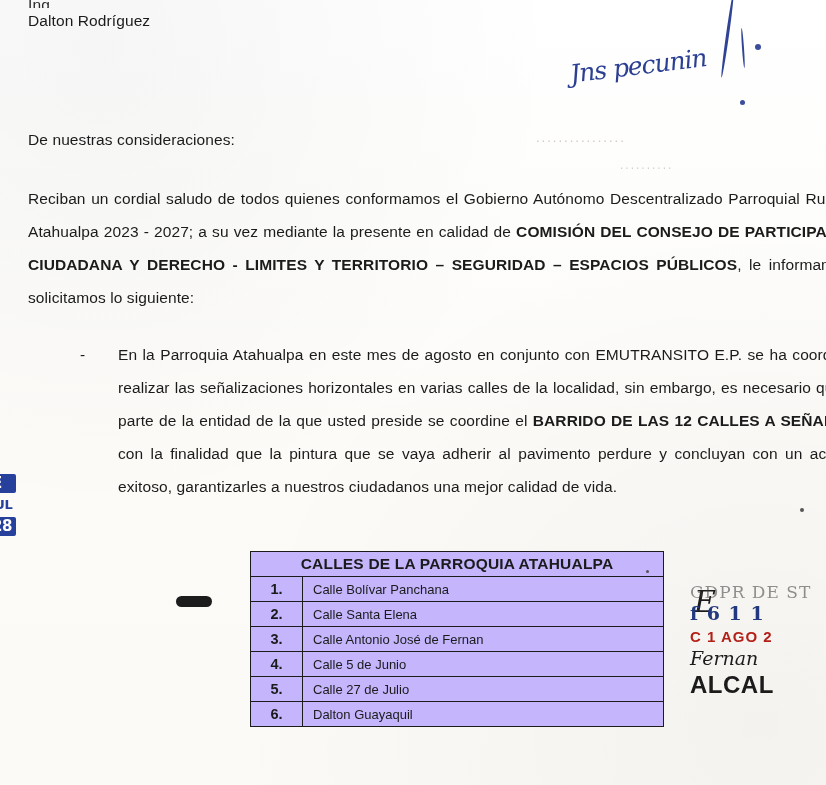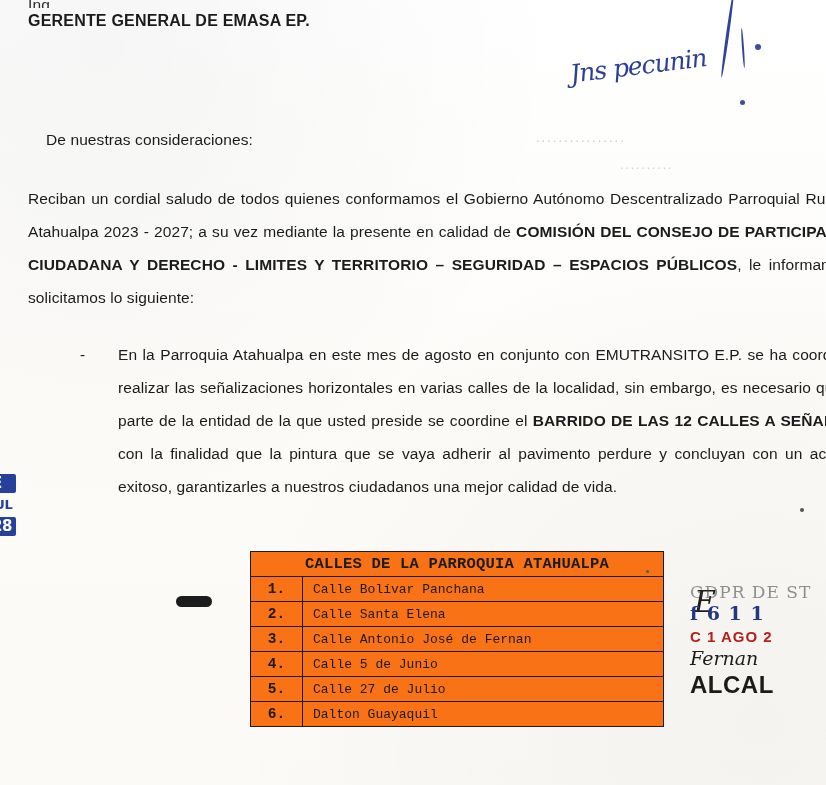--- a/index.html
+++ b/index.html
@@ -56,21 +56,21 @@
     overflow: hidden;
     line-height: 13px;
   }
   .addressee .line.bold {
     font-weight: bold;
     font-size: 16px;
     letter-spacing: 0.2px;
   }
   .greeting {
     position: absolute;
-    left: 18px;
+    left: 0;
     top: 131px;
     font-size: 15.5px;
     letter-spacing: 0.1px;
     text-align: center;
   }
   .body-par {
     position: absolute;
     left: 0;
     top: 182px;
     width: 838px;
@@ -109,22 +109,21 @@
   
   .table-wrap {
     position: absolute;
     left: 222px;
     top: 551px;
     width: 414px;
   }
   table.streets {
     border-collapse: collapse;
     width: 100%;
-    background: #f97316;
-    font-family: Liberation Mono, monospace;
+    background: #c4b5fd;
   }
   table.streets th,
   table.streets td {
     border: 1.6px solid #1c1c1c;
     font-size: 13px;
     padding: 3px 6px;
     height: 25px;
     box-sizing: border-box;
   }
   table.streets th {
@@ -318,21 +317,21 @@
 </head>
 <body>
 
 <div class="page">
   <div class="paper-tint"></div>
 
   <div class="content">
 
     <div class="addressee">
       <div class="line clipped">Ing.</div>
-      <div class="line bold">GERENTE GENERAL DE EMASA EP.</div>
+      <div class="line">Dalton Rodríguez</div>
     </div>
 
     <div class="greeting">De nuestras consideraciones:</div>
 
     <div class="body-par"><span>Reciban un cordial saludo de todos quienes conformamos el Gobierno Autónomo Descentralizado Parroquial Rural de Atahualpa 2023 - 2027; a su vez mediante la presente en calidad de </span><b>COMISIÓN DEL CONSEJO DE PARTICIPACIÓN CIUDADANA Y DERECHO - LIMITES Y TERRITORIO – SEGURIDAD – ESPACIOS PÚBLICOS</b><span>, le informamos y solicitamos lo siguiente:</span></div>
 
     <div class="bullet-block">
       <div class="bullet-row">
         <div class="bullet-dash">-</div>
         <div class="bullet-text"><span>En la Parroquia Atahualpa en este mes de agosto en conjunto con EMUTRANSITO E.P. se ha coordinado realizar las señalizaciones horizontales en varias calles de la localidad, sin embargo, es necesario que por parte de la entidad de la que usted preside se coordine el </span><b>BARRIDO DE LAS 12 CALLES A SEÑALIZAR</b><span> con la finalidad que la pintura que se vaya adherir al pavimento perdure y concluyan con un acabado exitoso, garantizarles a nuestros ciudadanos una mejor calidad de vida.</span></div>

